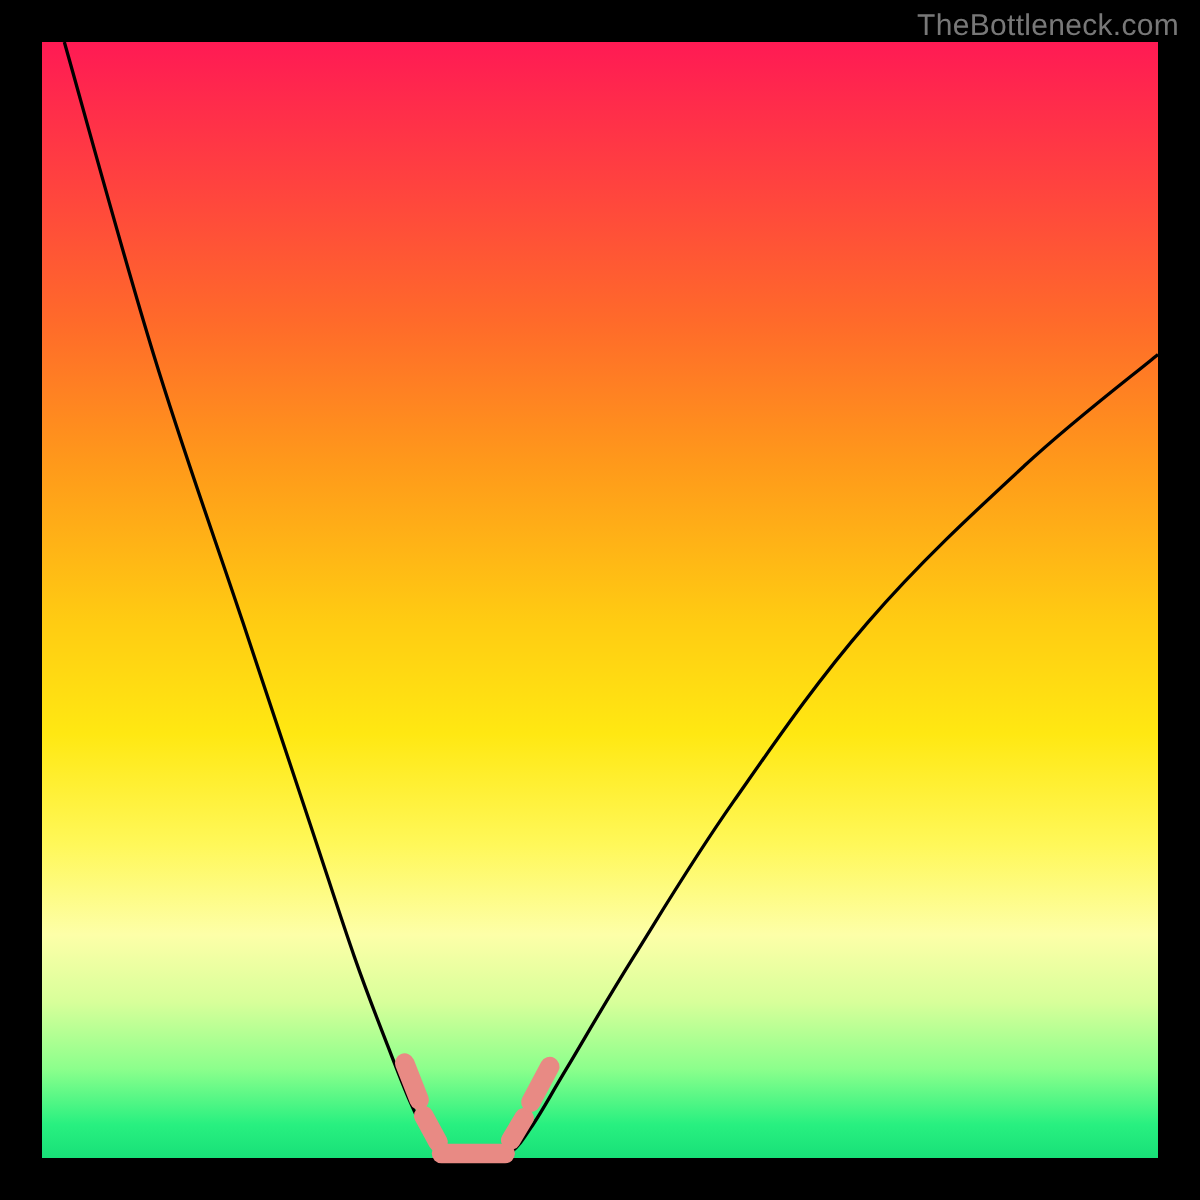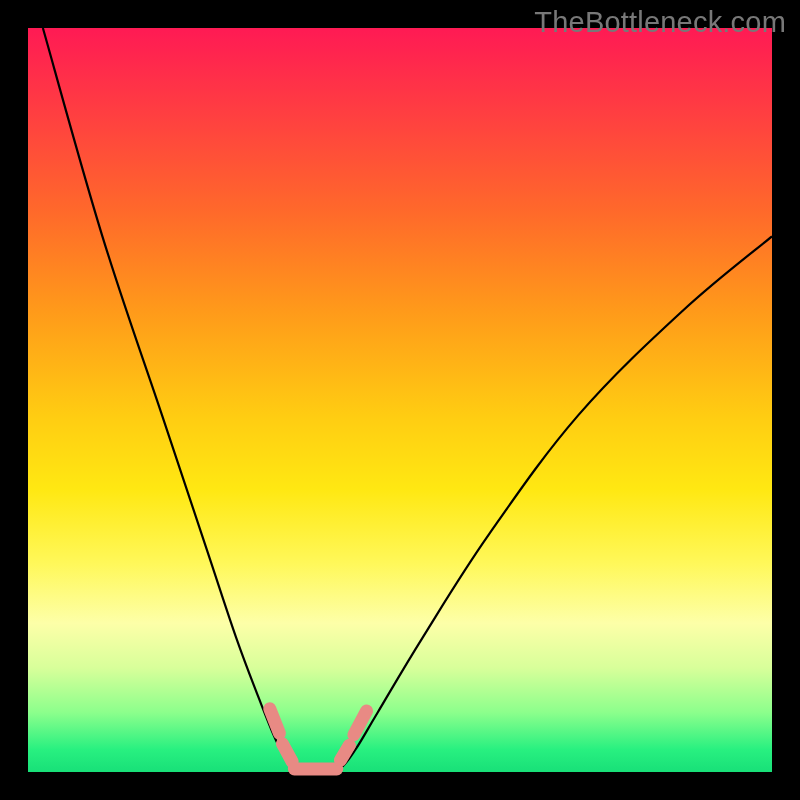--- a/index.html
+++ b/index.html
@@ -30,21 +30,21 @@
       #8cff8c 92%,
       #28f080 97%,
       #18e078 100%
     );
   }
   .watermark {
     position: absolute;
     top: 6px;
     right: 14px;
     color: #787878;
-    font-size: 29px;
+    font-size: 20px;
     font-weight: 500;
     letter-spacing: 0.2px;
   }
   svg.curve {
     position: absolute;
     left: 0; top: 0;
     width: 744px; height: 744px;
     overflow: visible;
   }
   .main-curve {

